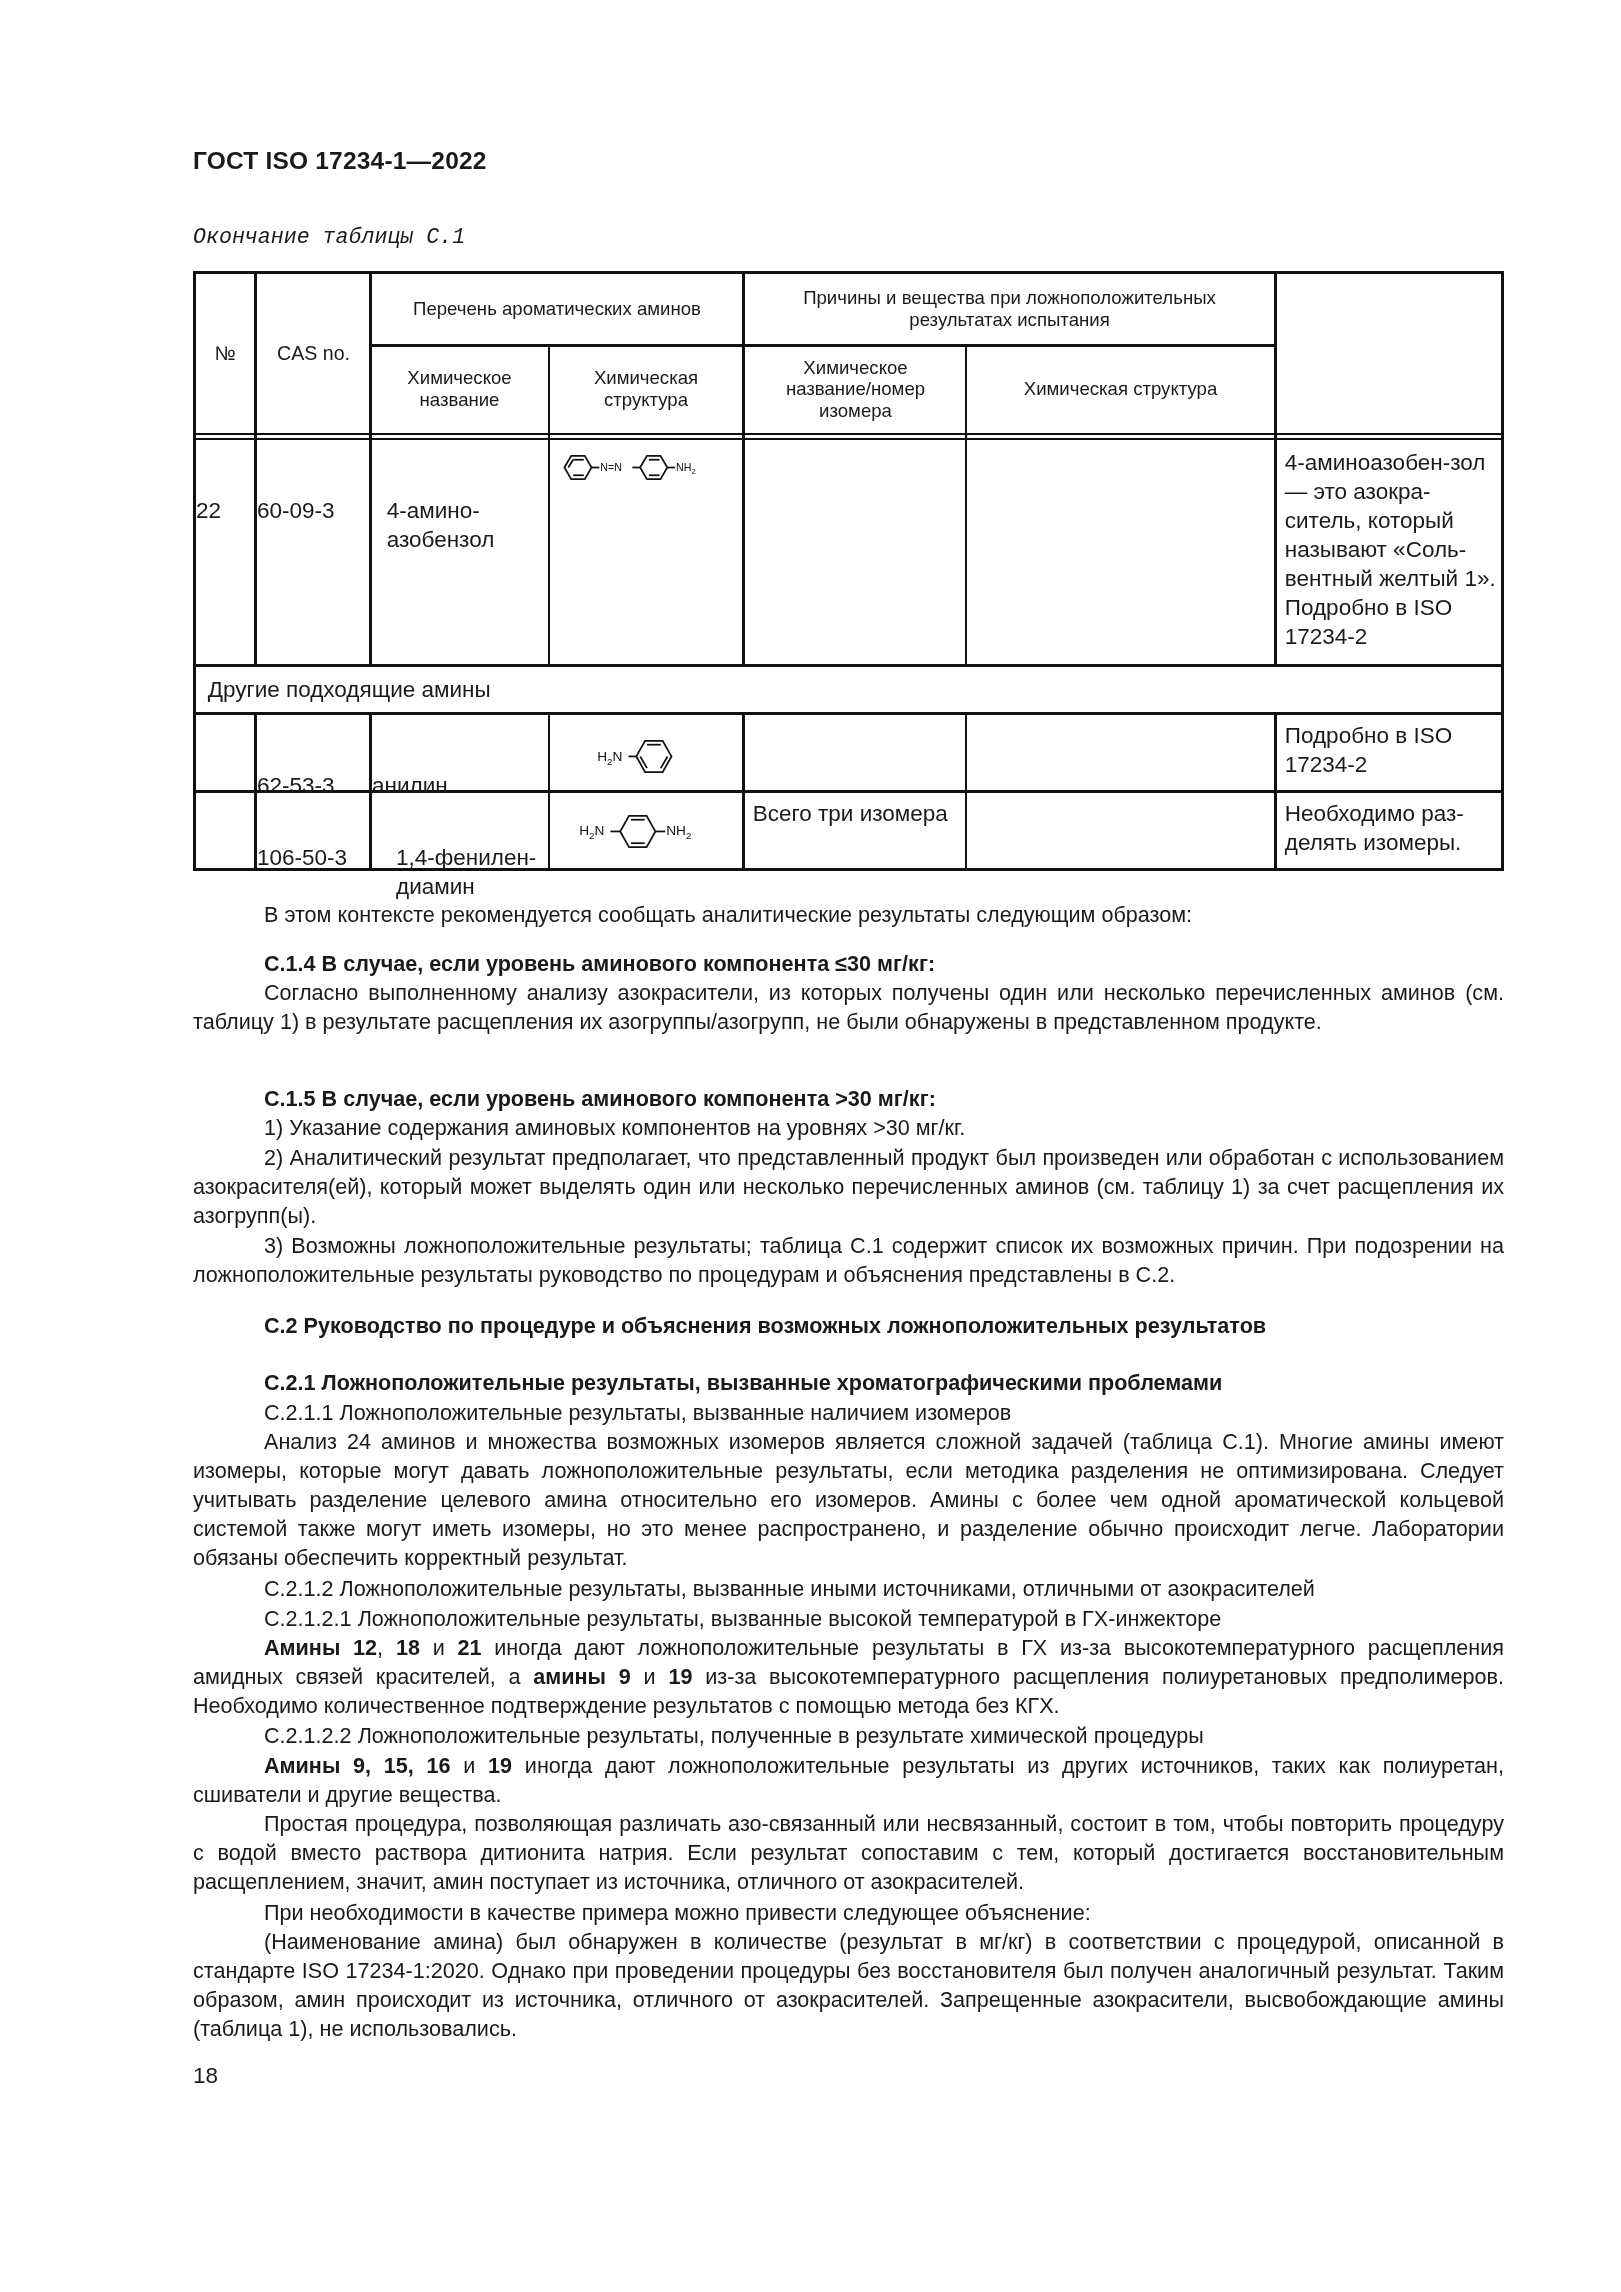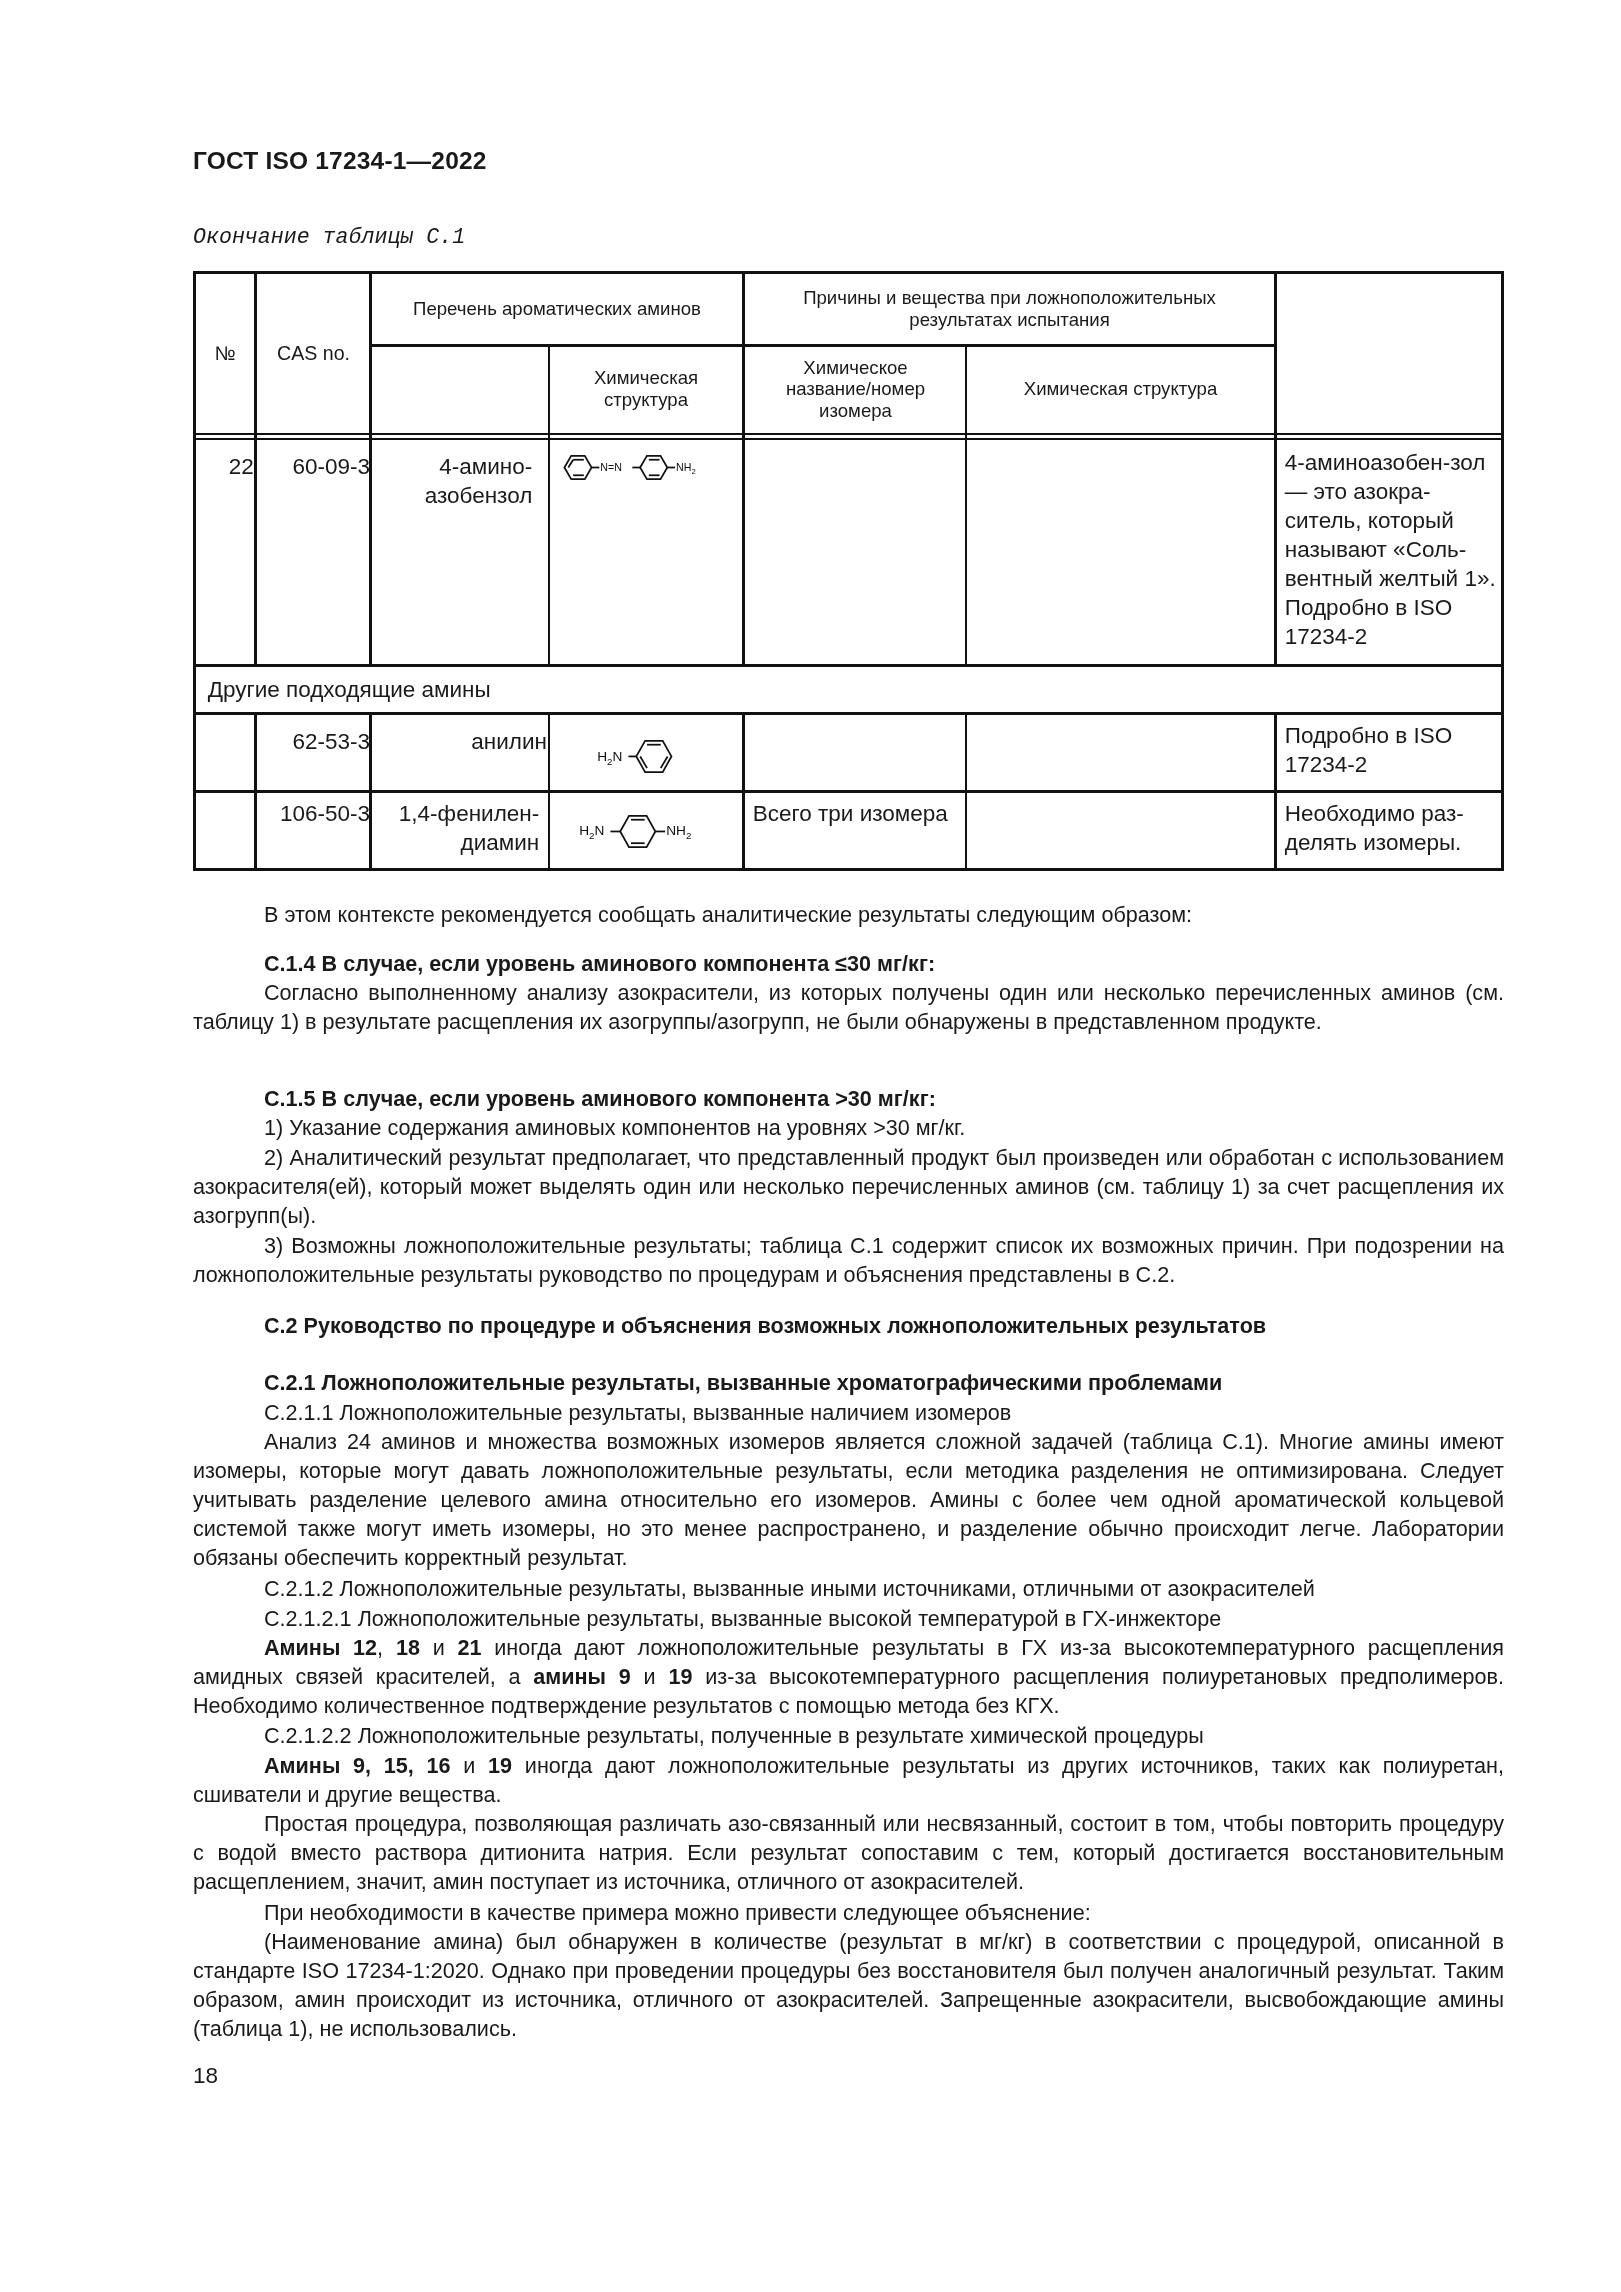--- a/index.html
+++ b/index.html
@@ -8,21 +8,21 @@
   .abs { position: absolute; }
   .doc-code { left: 193px; top: 147px; font-size: 24.5px; font-weight: bold; letter-spacing: 0.2px; }
   .table-caption { left: 193px; top: 225px; font-size: 21.6px; font-style: italic; font-family: Liberation Mono, monospace; }
 
   
   .tbl { position: absolute; left: 193px; top: 271px; width: 1311px; height: 599px; }
   .cell { position: absolute; box-sizing: border-box; font-size: 19.6px; line-height: 23.5px; }
   .ln { position: absolute; background: #111; }
   .hcell { display: flex; align-items: center; justify-content: center; text-align: center; font-size: 18.6px; line-height: 21.6px; }
   .tcell { font-size: 22.5px; line-height: 29px; padding-top: 11.8px; }
-  .center { text-align: right; }
+  .center { text-align: left; margin-top: 44px; }
   .left { text-align: left; padding-left: 7.8px; }
 
   
   .para { position: absolute; left: 193px; width: 1311px; font-size: 21.6px; line-height: 29px; text-align: justify; }
   .indent { text-indent: 71px; }
   .bold { font-weight: bold; }
   .page-num { left: 193px; top: 2063px; font-size: 22.5px; }
   svg text { font-family: "Liberation Sans", "DejaVu Sans", sans-serif; }
 </style>
 </head>
@@ -57,20 +57,21 @@
   <div class="ln" style="left:1081px;top:442px;width:2.9px;height:157px"></div>
 
   <div class="ln" style="left:0;top:393px;width:1311px;height:2.9px"></div>
   <div class="ln" style="left:0;top:441px;width:1311px;height:2.9px"></div>
   <div class="ln" style="left:0;top:519px;width:1311px;height:2.9px"></div>
 
   <div class="cell hcell" style="left:2.9px;top:2.9px;width:58px;height:159px;font-size:19.6px">№</div>
   <div class="cell hcell" style="left:64px;top:2.9px;width:113px;height:159px;font-size:19.6px">CAS no.</div>
   <div class="cell hcell" style="left:179px;top:2.9px;width:370px;height:70px">Перечень ароматических аминов</div>
   <div class="cell hcell" style="left:552px;top:2.9px;width:529px;height:70px;padding:0 39px">Причины и вещества при ложноположительных результатах испытания</div>
+  <div class="cell hcell" style="left:179px;top:75px;width:175px;height:86px;padding:0 19.6px">Химическое название</div>
   <div class="cell hcell" style="left:357px;top:75px;width:192px;height:86px;padding:0 29px">Химическая структура</div>
   <div class="cell hcell" style="left:552px;top:75px;width:221px;height:86px;padding:0 23px">Химическое название/номер изомера</div>
   <div class="cell hcell" style="left:774px;top:75px;width:307px;height:86px">Химическая структура</div>
 
   <div class="cell tcell center" style="left:2.9px;top:169px;width:58px">22</div>
   <div class="cell tcell center" style="left:64px;top:169px;width:113px">60-09-3</div>
   <div class="cell tcell center" style="left:179px;top:169px;width:175px;padding-left:14.7px;padding-right:14.7px">4-амино-азобензол</div>
   <div class="cell" style="left:363px;top:180px;width:176px;height:33px">
     <svg width="176" height="33" viewBox="0 0 180 34" style="font-size:20px">
       <g fill="none" stroke="#111" stroke-width="1.8">

